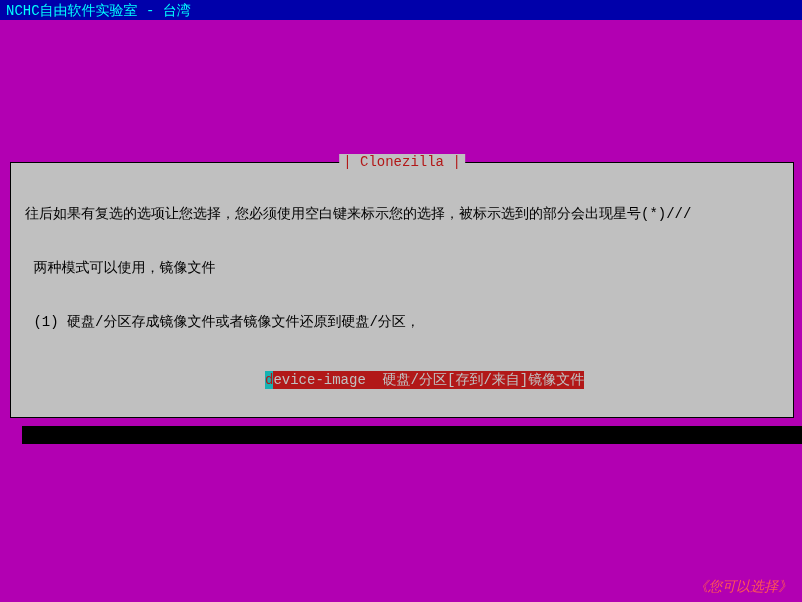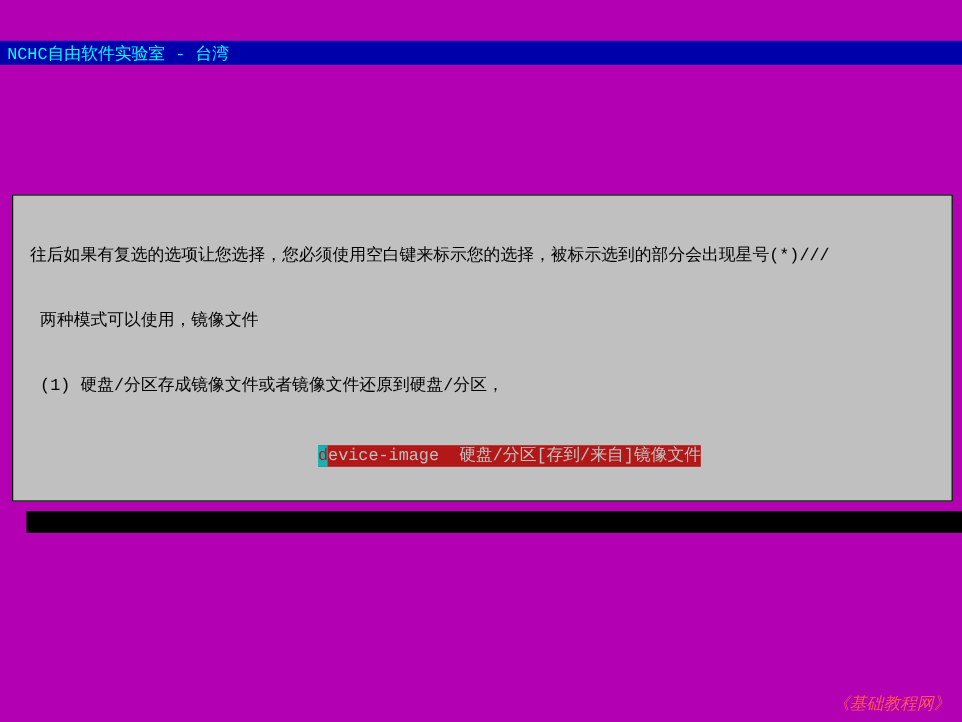--- a/index.html
+++ b/index.html
@@ -16,21 +16,20 @@
       color: #000;
       position: relative;
       overflow: hidden;
     }
     .header {
       background: #0000aa;
       color: #00ffff;
       padding: 2px 6px;
       height: 20px;
       width: 100%;
-      margin-top: 34px;
     }
     .shadow-top {
       position: absolute;
       top: 426px;
       left: 22px;
       right: 0;
       height: 18px;
       background: #000;
     }
     .dialog {
@@ -88,29 +87,30 @@
     }
   </style>
 </head>
 <body>
 
 <div class="header">
   <span>NCHC自由软件实验室 - 台湾</span>
 </div>
 
 <div class="dialog">
+  <div class="dialog-title">| <span>Clonezilla</span> |</div>
   <div class="body-text">
     <div>往后如果有复选的选项让您选择，您必须使用空白键来标示您的选择，被标示选到的部分会出现星号(*)///</div>
     <div> 两种模式可以使用，镜像文件</div>
     <div> (1) 硬盘/分区存成镜像文件或者镜像文件还原到硬盘/分区，</div>
   </div>
   <div class="options">
     <div>
       <span class="opt selected"><span class="highlight-letter">d</span><span>evice-image  硬盘/分区[存到/来自]镜像文件</span></span>
     </div>
 
   </div>
 
 </div>
 
 <div class="shadow-top"></div>
 
-<div class="footer">《基础教程网》</div>
+<div class="footer">《您可以选择》</div>
 
 </body></html>

